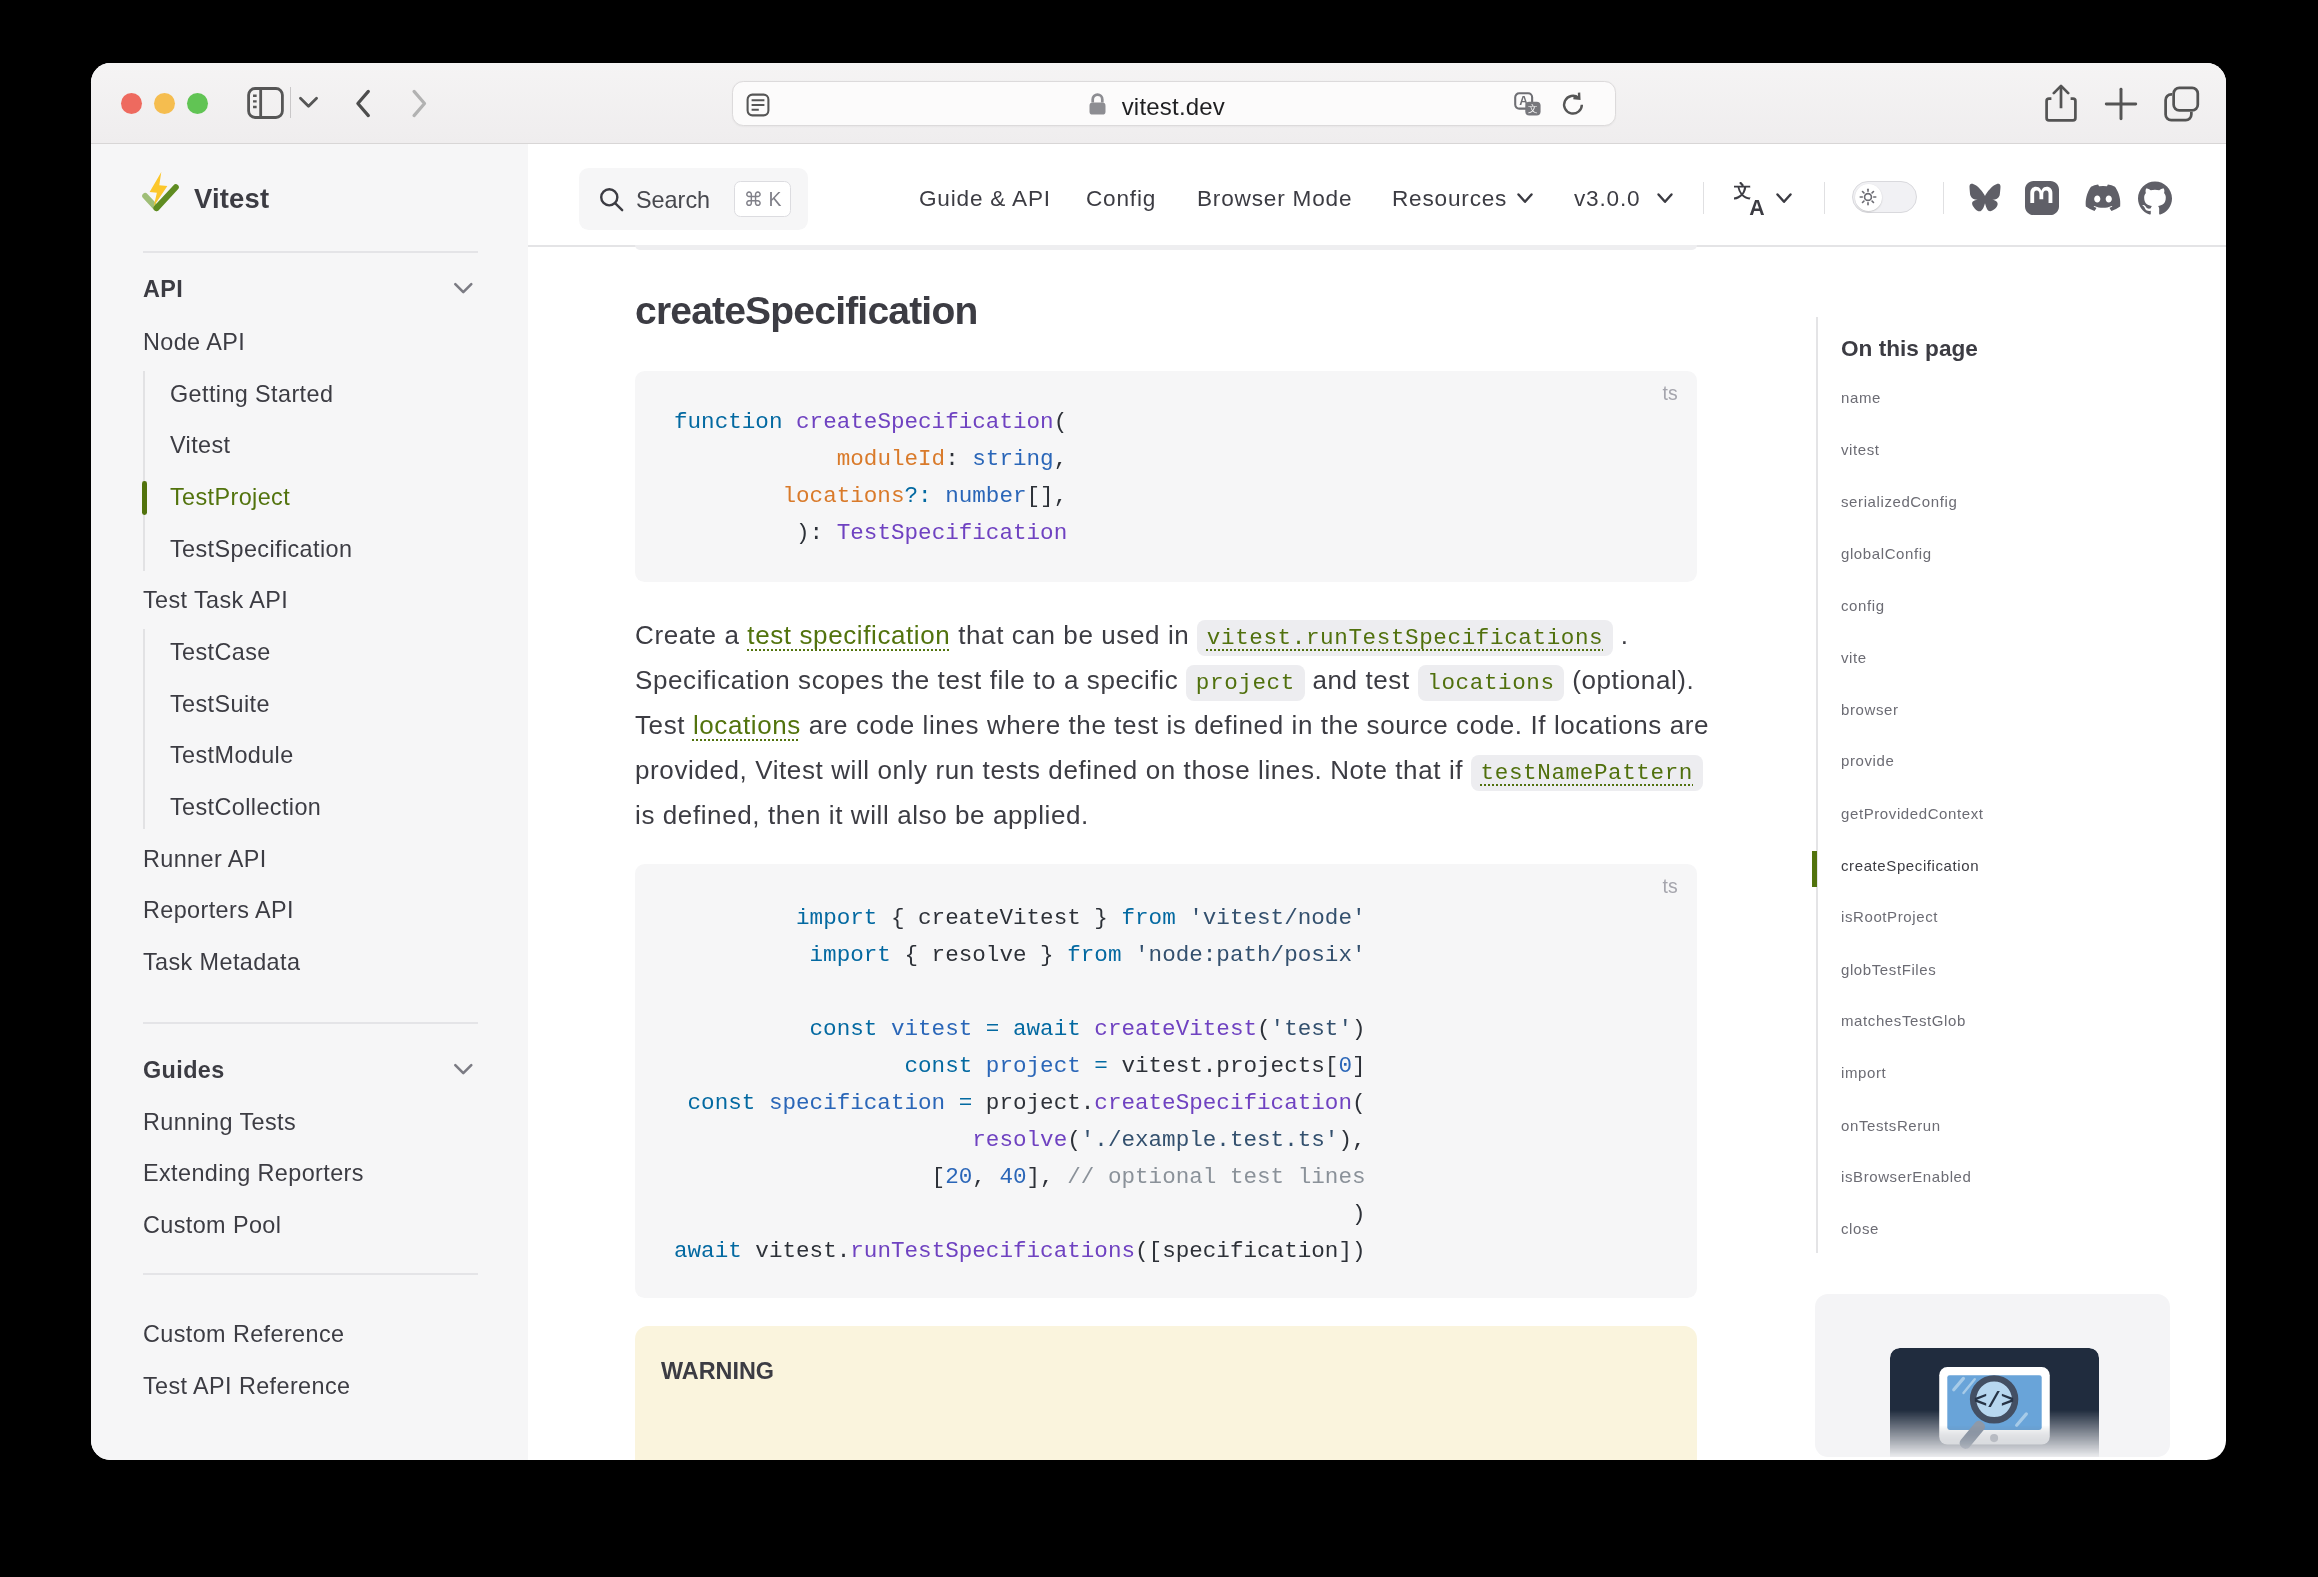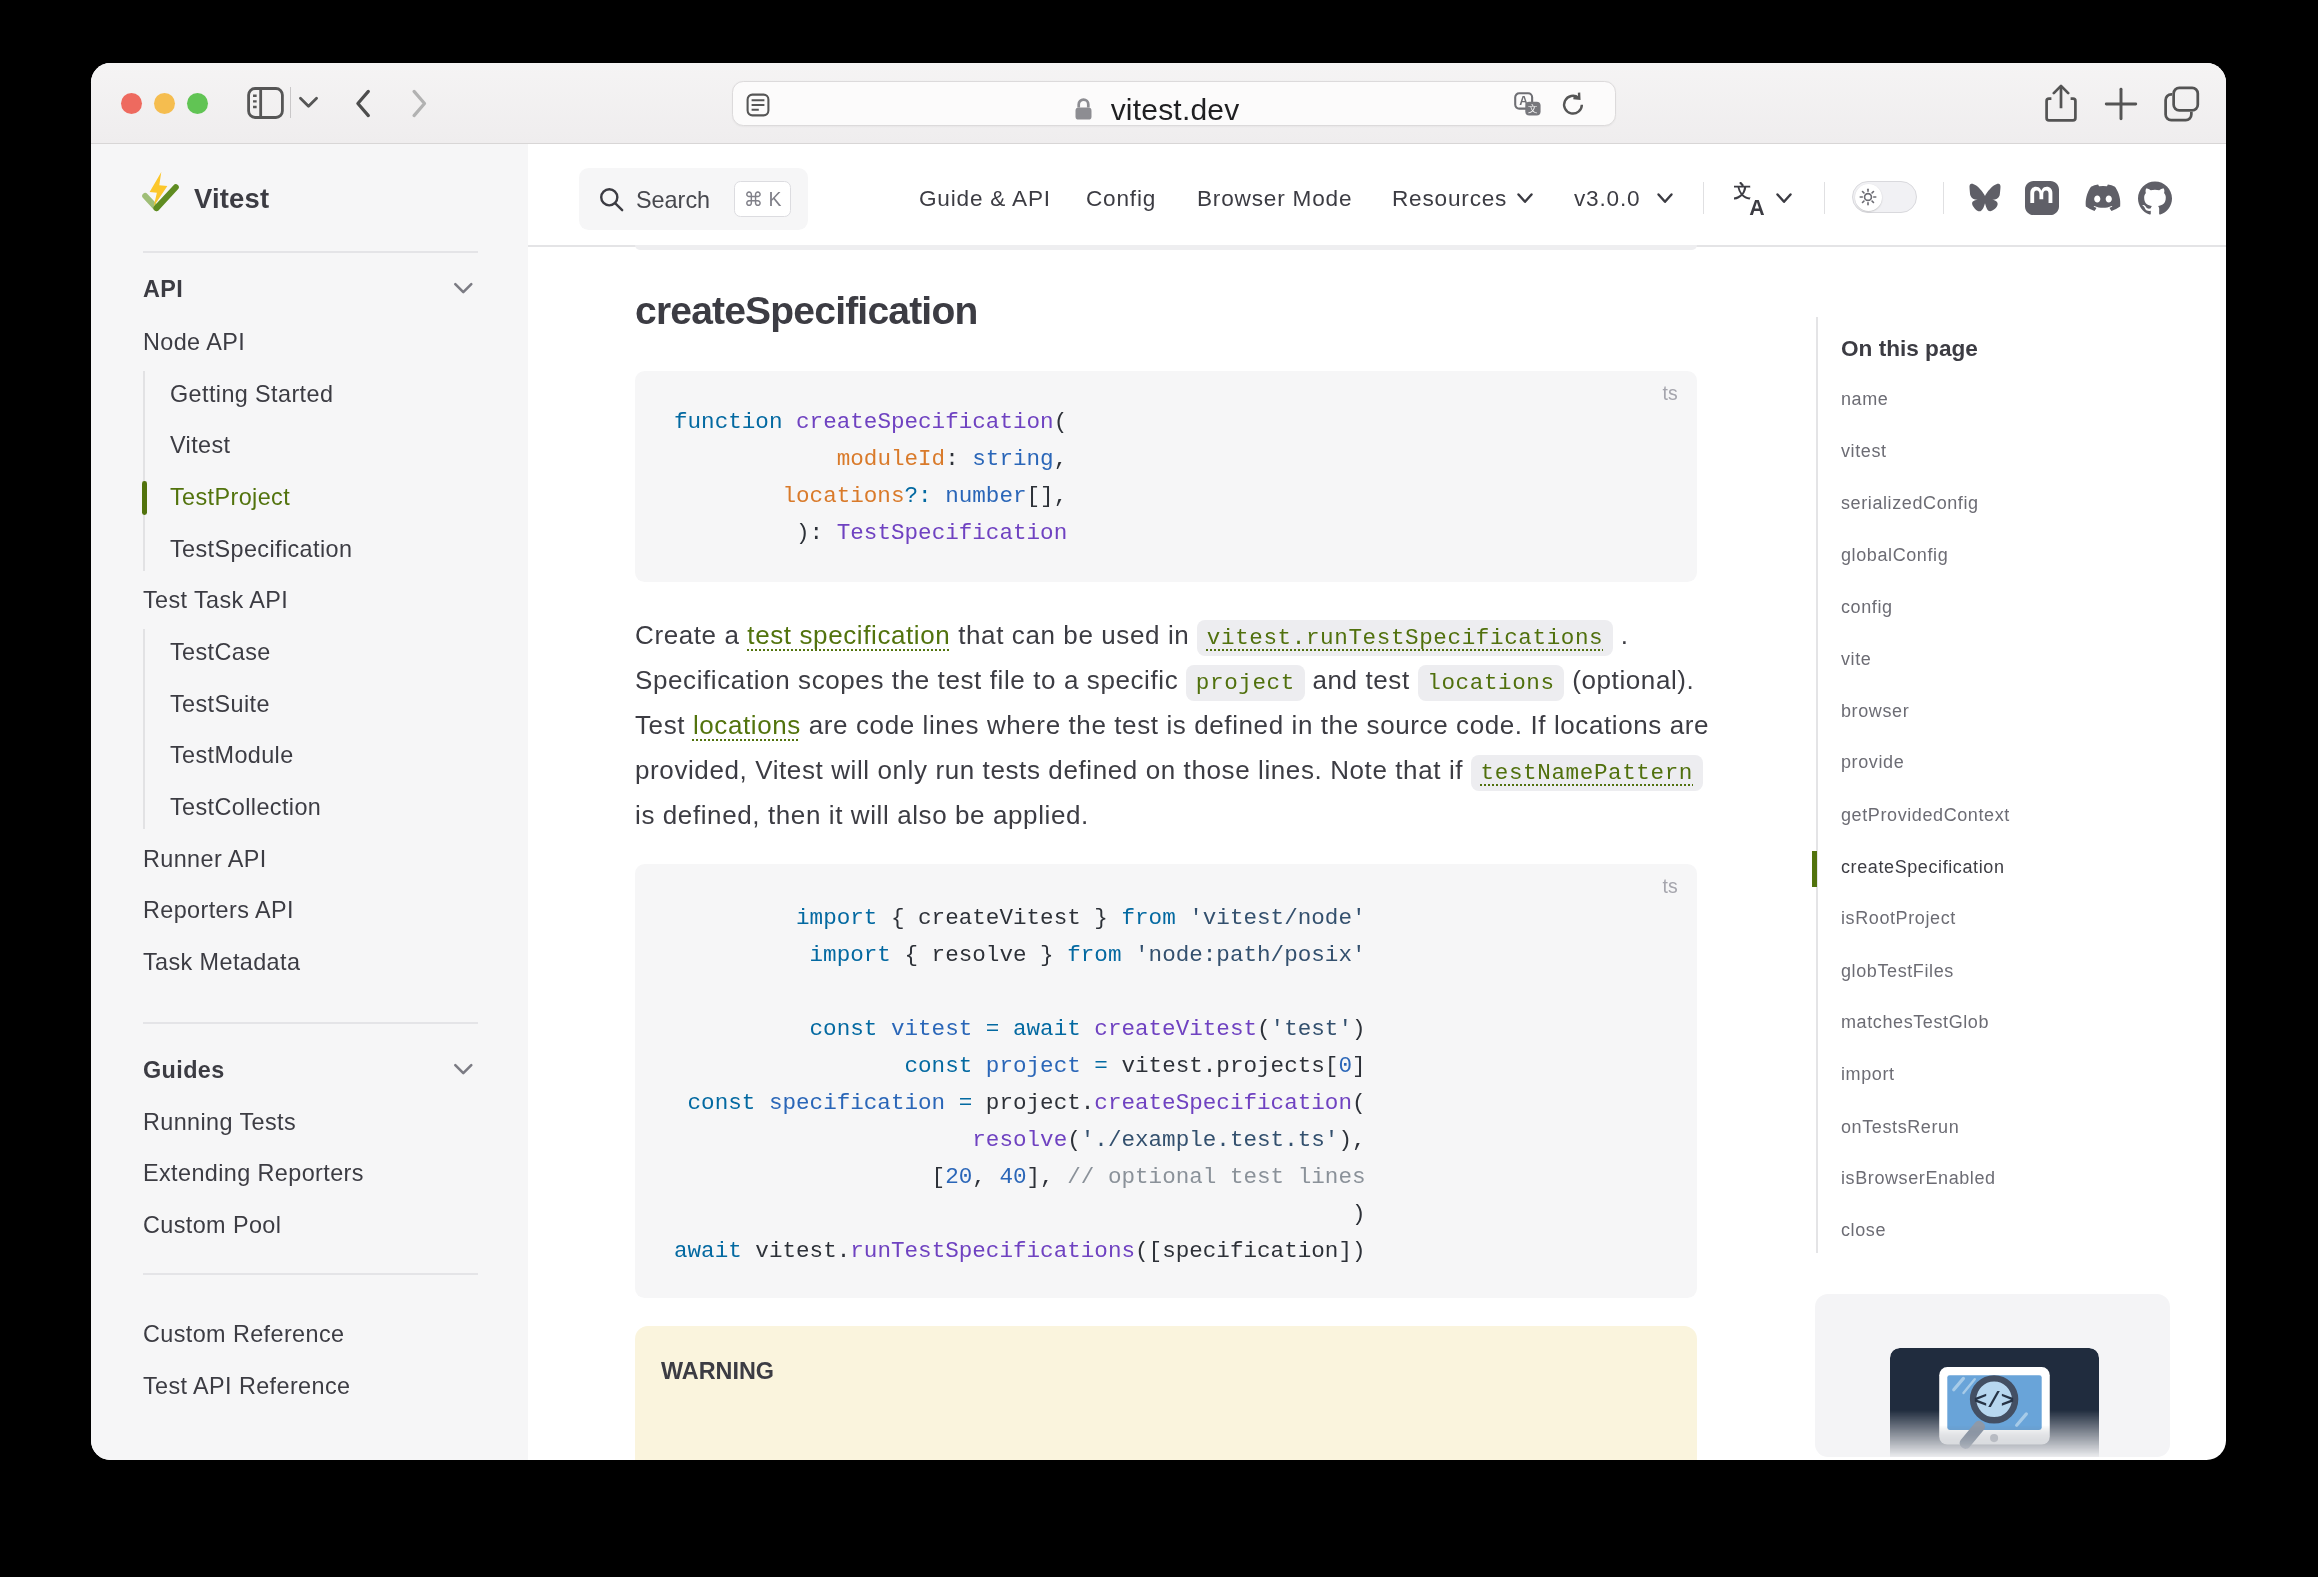--- a/index.html
+++ b/index.html
@@ -10,21 +10,21 @@
     background:#fff; border-radius:19.4px; overflow:hidden; }
   
   #titlebar { position:absolute; left:0; top:0; width:100%; height:81px;
     background:linear-gradient(#f5f4f4,#efedee); border-bottom:0.8px solid #d8d6d6; }
   .dot { position:absolute; top:30px; width:21px; height:21px; border-radius:50%; }
   .tbi { position:absolute; color:#565656; }
   #addr { position:absolute; left:641px; top:18px; width:884px; height:45px;
     background:#fcfbfb; border:0.8px solid #dcdadb; border-radius:11.3px;
     box-shadow:0 0.8px 1.6px rgba(0,0,0,.04); }
   #addrtext { position:absolute; left:0; right:36px; top:10.5px; text-align:center;
-    font-size:30px; color:#1f1f21; letter-spacing:0.2px; }
+    font-size:24px; color:#1f1f21; letter-spacing:0.2px; }
   
   #sidebar { position:absolute; left:0; top:81px; width:437px; height:1316px;
     background:#f6f6f7; }
   .sbitem { position:absolute; left:52px; font-size:23.4px; color:#3c3c43; font-weight:500; letter-spacing:0.4px; }
   .sbsub  { left:79px; }
   .sbhead { font-weight:700; }
   .sdiv { position:absolute; left:52px; width:335px; height:1.6px; background:#e4e4e7; }
   .gline { position:absolute; left:52px; width:1.6px; background:#e2e2e4; }
   .chev { position:absolute; }
   
@@ -40,21 +40,21 @@
   .cb { color:#2a66b8; } 
   .co { color:#d97a2a; } 
   .cs { color:#33506e; } 
   .cg { color:#8a9199; } 
   .cd { color:#2d3138; } 
   .ic { font-family:"Liberation Mono", monospace; font-size:22.6px; background:#ededf0;
     border-radius:8px; padding:4.8px 9.7px; color:#3f3f46; line-height:1.3; white-space:nowrap; }
   a.green { color:#52730d; text-decoration:underline dotted; text-decoration-thickness:1.6px; text-underline-offset:4.8px; }
   .icg { color:#50700d; }
   
-  .tocitem { position:absolute; left:1750px; font-size:18px; color:#6c6c74; white-space:nowrap; letter-spacing:0.6px; }
+  .tocitem { position:absolute; left:1750px; font-size:15px; color:#6c6c74; white-space:nowrap; letter-spacing:0.6px; }
 </style>
 </head>
 <body>
 <div id="win">
 
   <div id="titlebar">
     <div class="dot" style="left:30px;  background:#ee6a5f;"></div>
     <div class="dot" style="left:63px;  background:#f5bd4f;"></div>
     <div class="dot" style="left:96px; background:#61c454;"></div>
     <svg class="tbi" style="left:156px;top:22.6px" width="37" height="34" viewBox="0 0 46 42">

